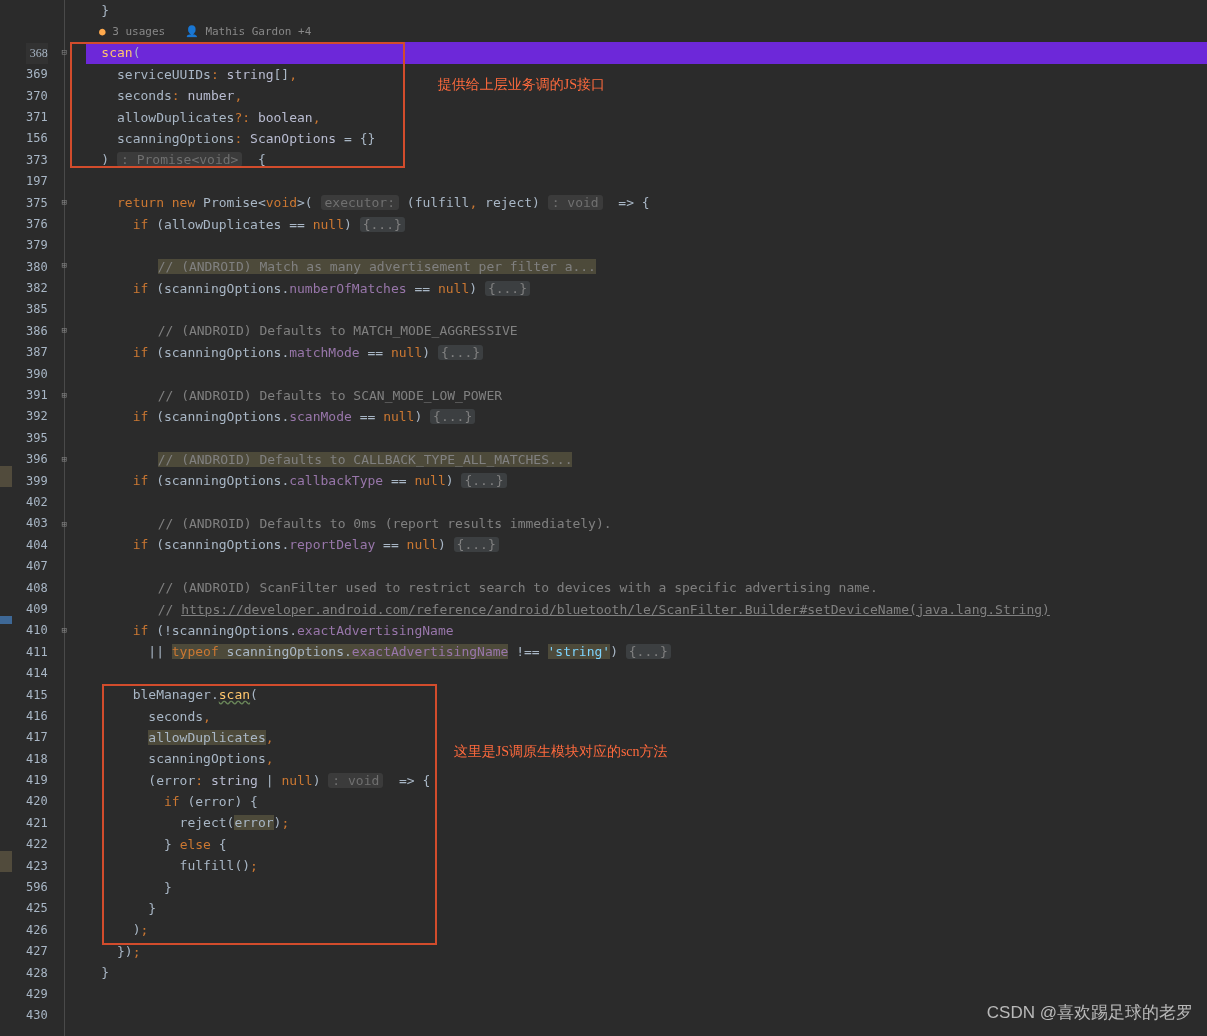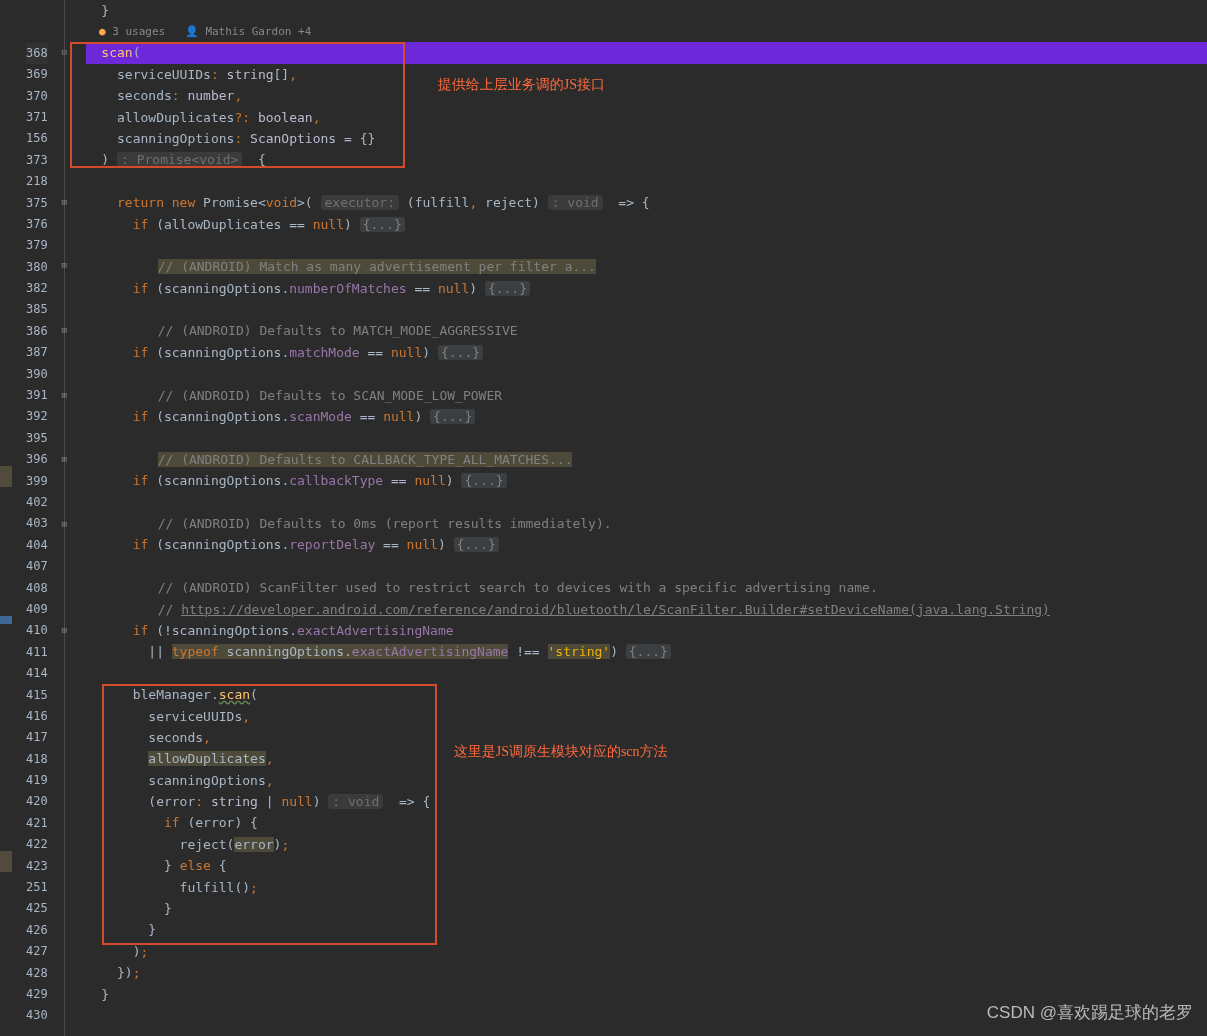--- a/index.html
+++ b/index.html
@@ -57,25 +57,25 @@
   padding-left: 8px;
 }
 .line {
   height: 21.4px;
   line-height: 21.4px;
   white-space: pre;
   color: #a9b7c6;
   position: relative;
 }
 .current-line { background: #6d28d9; }
-.gutter .line.current-line { background: #323232; }
+.gutter .line.current-line { background: #323232; font-family: Liberation Serif, serif; }
 
 
 .kw   { color: #cc7832; }
-.str  { color: #eab308; }
+.str  { color: #7dd3fc; }
 .type { color: #b9bcd1; }
 .ident{ color: #a9b7c6; }
 .comment { color: #808080; margin-left: 25px; }
 .punct{ color: #cc7832; }
 .white{ color: #a9b7c6; }
 .purple { color: #9876aa; }
 .fn   { color: #ffc66d; }
 .param{ color: #a9b7c6; }
 .hint { color: #707070; background:#3b3b3b; padding:0 4px; border-radius:3px; font-style:normal;}
 .folded { color:#808080; background:#3c3f41; padding:0 3px; border-radius:3px; }
@@ -125,21 +125,21 @@
 
   <div class="gutter">
     <div class="line">&nbsp;</div>
     <div class="line usages-row">&nbsp;</div>
     <div class="line current-line">368</div>
     <div class="line">369</div>
     <div class="line">370</div>
     <div class="line">371</div>
     <div class="line">156</div>
     <div class="line">373</div>
-    <div class="line">218</div>
+    <div class="line">197</div>
     <div class="line">375</div>
     <div class="line">376</div>
     <div class="line">379</div>
     <div class="line">380</div>
     <div class="line">382</div>
     <div class="line">385</div>
     <div class="line">386</div>
     <div class="line">387</div>
     <div class="line">390</div>
     <div class="line">391</div>
@@ -158,21 +158,21 @@
     <div class="line">414</div>
     <div class="line">415</div>
     <div class="line">416</div>
     <div class="line">417</div>
     <div class="line">418</div>
     <div class="line">419</div>
     <div class="line">420</div>
     <div class="line">421</div>
     <div class="line">422</div>
     <div class="line">423</div>
-    <div class="line">251</div>
+    <div class="line">596</div>
     <div class="line">425</div>
     <div class="line">426</div>
     <div class="line">427</div>
     <div class="line">428</div>
     <div class="line">429</div>
     <div class="line">430</div>
   </div>
 
   <div class="fold-col">
     <div class="fold-line"></div>
@@ -213,21 +213,20 @@
     <div class="line">&nbsp;</div>
     <div class="line">      <span class="comment">// (ANDROID) Defaults to 0ms (report results immediately).</span></div>
     <div class="line">      <span class="kw">if</span><span class="white"> (</span><span class="ident">scanningOptions</span><span class="white">.</span><span class="purple">reportDelay</span><span class="white"> == </span><span class="kw">null</span><span class="white">) </span><span class="folded">{...}</span></div>
     <div class="line">&nbsp;</div>
     <div class="line">      <span class="comment">// (ANDROID) ScanFilter used to restrict search to devices with a specific advertising name.</span></div>
     <div class="line">      <span class="comment">// </span><span class="underline">https://developer.android.com/reference/android/bluetooth/le/ScanFilter.Builder#setDeviceName(java.lang.String)</span></div>
     <div class="line">      <span class="kw">if</span><span class="white"> (!</span><span class="ident">scanningOptions</span><span class="white">.</span><span class="purple">exactAdvertisingName</span></div>
     <div class="line">      <span class="white">  || </span><span class="kw hlbg">typeof</span><span class="ident hlbg"> scanningOptions</span><span class="white hlbg">.</span><span class="purple hlbg">exactAdvertisingName</span><span class="white"> !== </span><span class="str hlbg">'string'</span><span class="white">) </span><span class="folded">{...}</span></div>
     <div class="line">&nbsp;</div>
     <div class="line">      <span class="ident">bleManager</span><span class="white">.</span><span class="fn wavy">scan</span><span class="white">(</span></div>
-    <div class="line">        <span class="ident">serviceUUIDs</span><span class="punct">,</span></div>
     <div class="line">        <span class="ident">seconds</span><span class="punct">,</span></div>
     <div class="line">        <span class="ident hlbg">allowDuplicates</span><span class="punct">,</span></div>
     <div class="line">        <span class="ident">scanningOptions</span><span class="punct">,</span></div>
     <div class="line">        <span class="white">(</span><span class="param">error</span><span class="punct">: </span><span class="type">string</span><span class="white"> | </span><span class="kw">null</span><span class="white">) </span><span class="hint">: void</span><span class="white">  =&gt; {</span></div>
     <div class="line">          <span class="kw">if</span><span class="white"> (</span><span class="ident">error</span><span class="white">) {</span></div>
     <div class="line">            <span class="ident">reject</span><span class="white">(</span><span class="ident hlbg">error</span><span class="white">)</span><span class="punct">;</span></div>
     <div class="line">          <span class="white">} </span><span class="kw">else</span><span class="white"> {</span></div>
     <div class="line">            <span class="ident">fulfill</span><span class="white">()</span><span class="punct">;</span></div>
     <div class="line">          <span class="white">}</span></div>
     <div class="line">        <span class="white">}</span></div>

